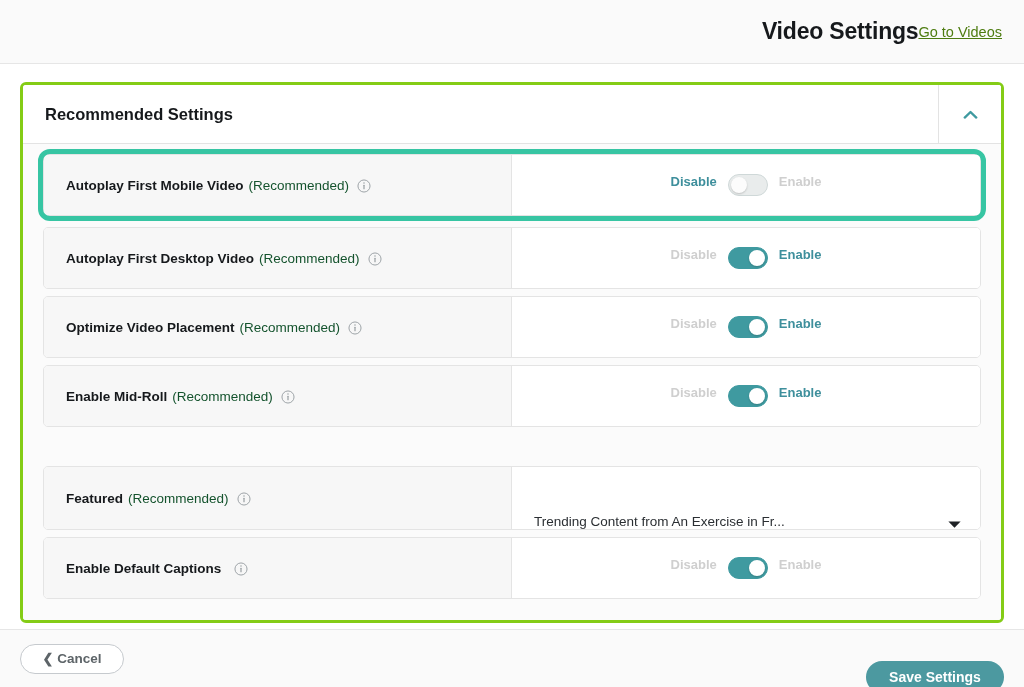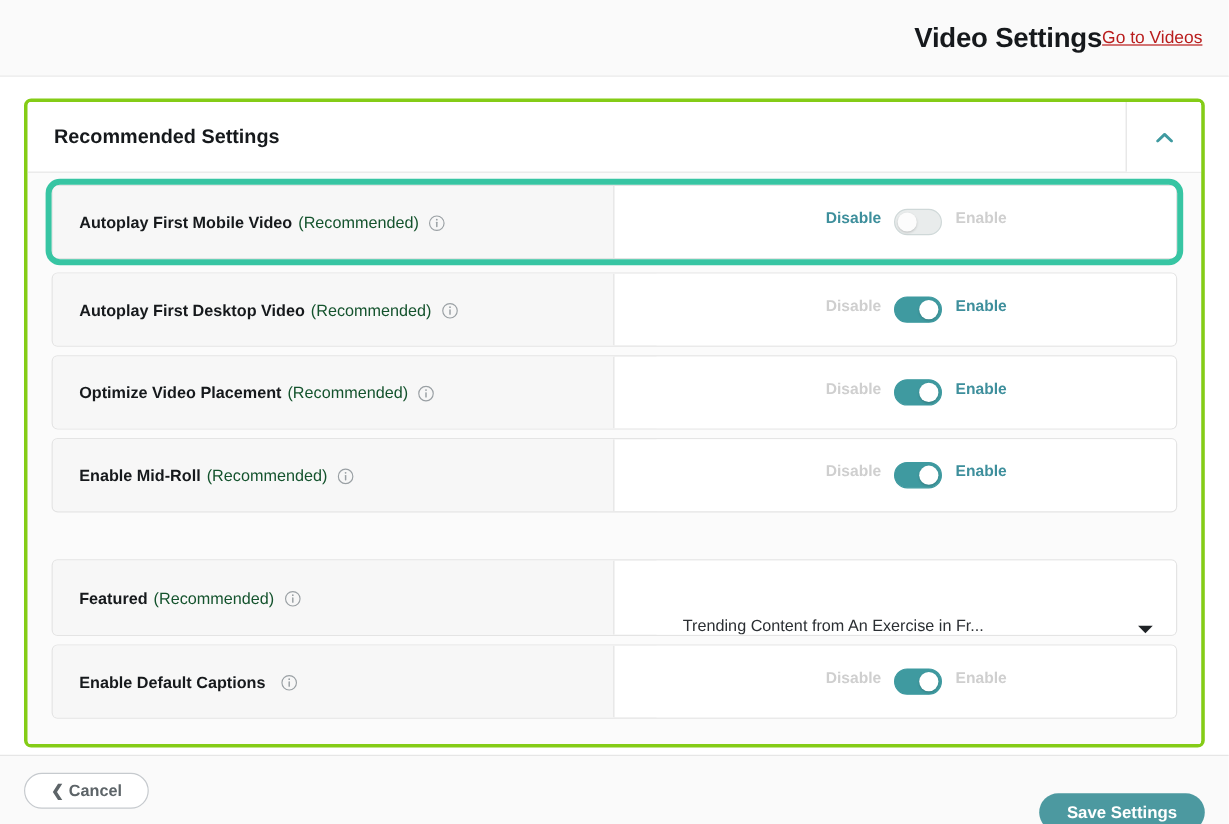--- a/index.html
+++ b/index.html
@@ -28,21 +28,21 @@
     box-sizing: border-box;
   }
   .page-title {
     font-size: 23px;
     font-weight: bold;
     letter-spacing: -0.2px;
     color: #16191c;
   }
   .go-link {
     font-size: 14.5px;
-    color: #b91c1c;
+    color: #4d7c0f;
     text-decoration: underline;
     cursor: pointer;
   }
 
   
   .content {
     padding: 18px 20px 0 20px;
     box-sizing: border-box;
     background: #ffffff;
     height: 565px;
@@ -102,21 +102,20 @@
   }
 
   .row {
     display: flex;
     border: 1px solid #e4e4e4;
     border-radius: 5px;
     overflow: hidden;
     background: #ffffff;
     height: 62px;
     box-sizing: border-box;
-    gap: 35px;
   }
   .row-tall { height: 64px; margin-top: 39px; }
 
   .row-label {
     width: 468px;
     background: #f7f7f7;
     border-right: 1px solid #e4e4e4;
     display: flex;
     align-items: center;
     padding-left: 22px;

